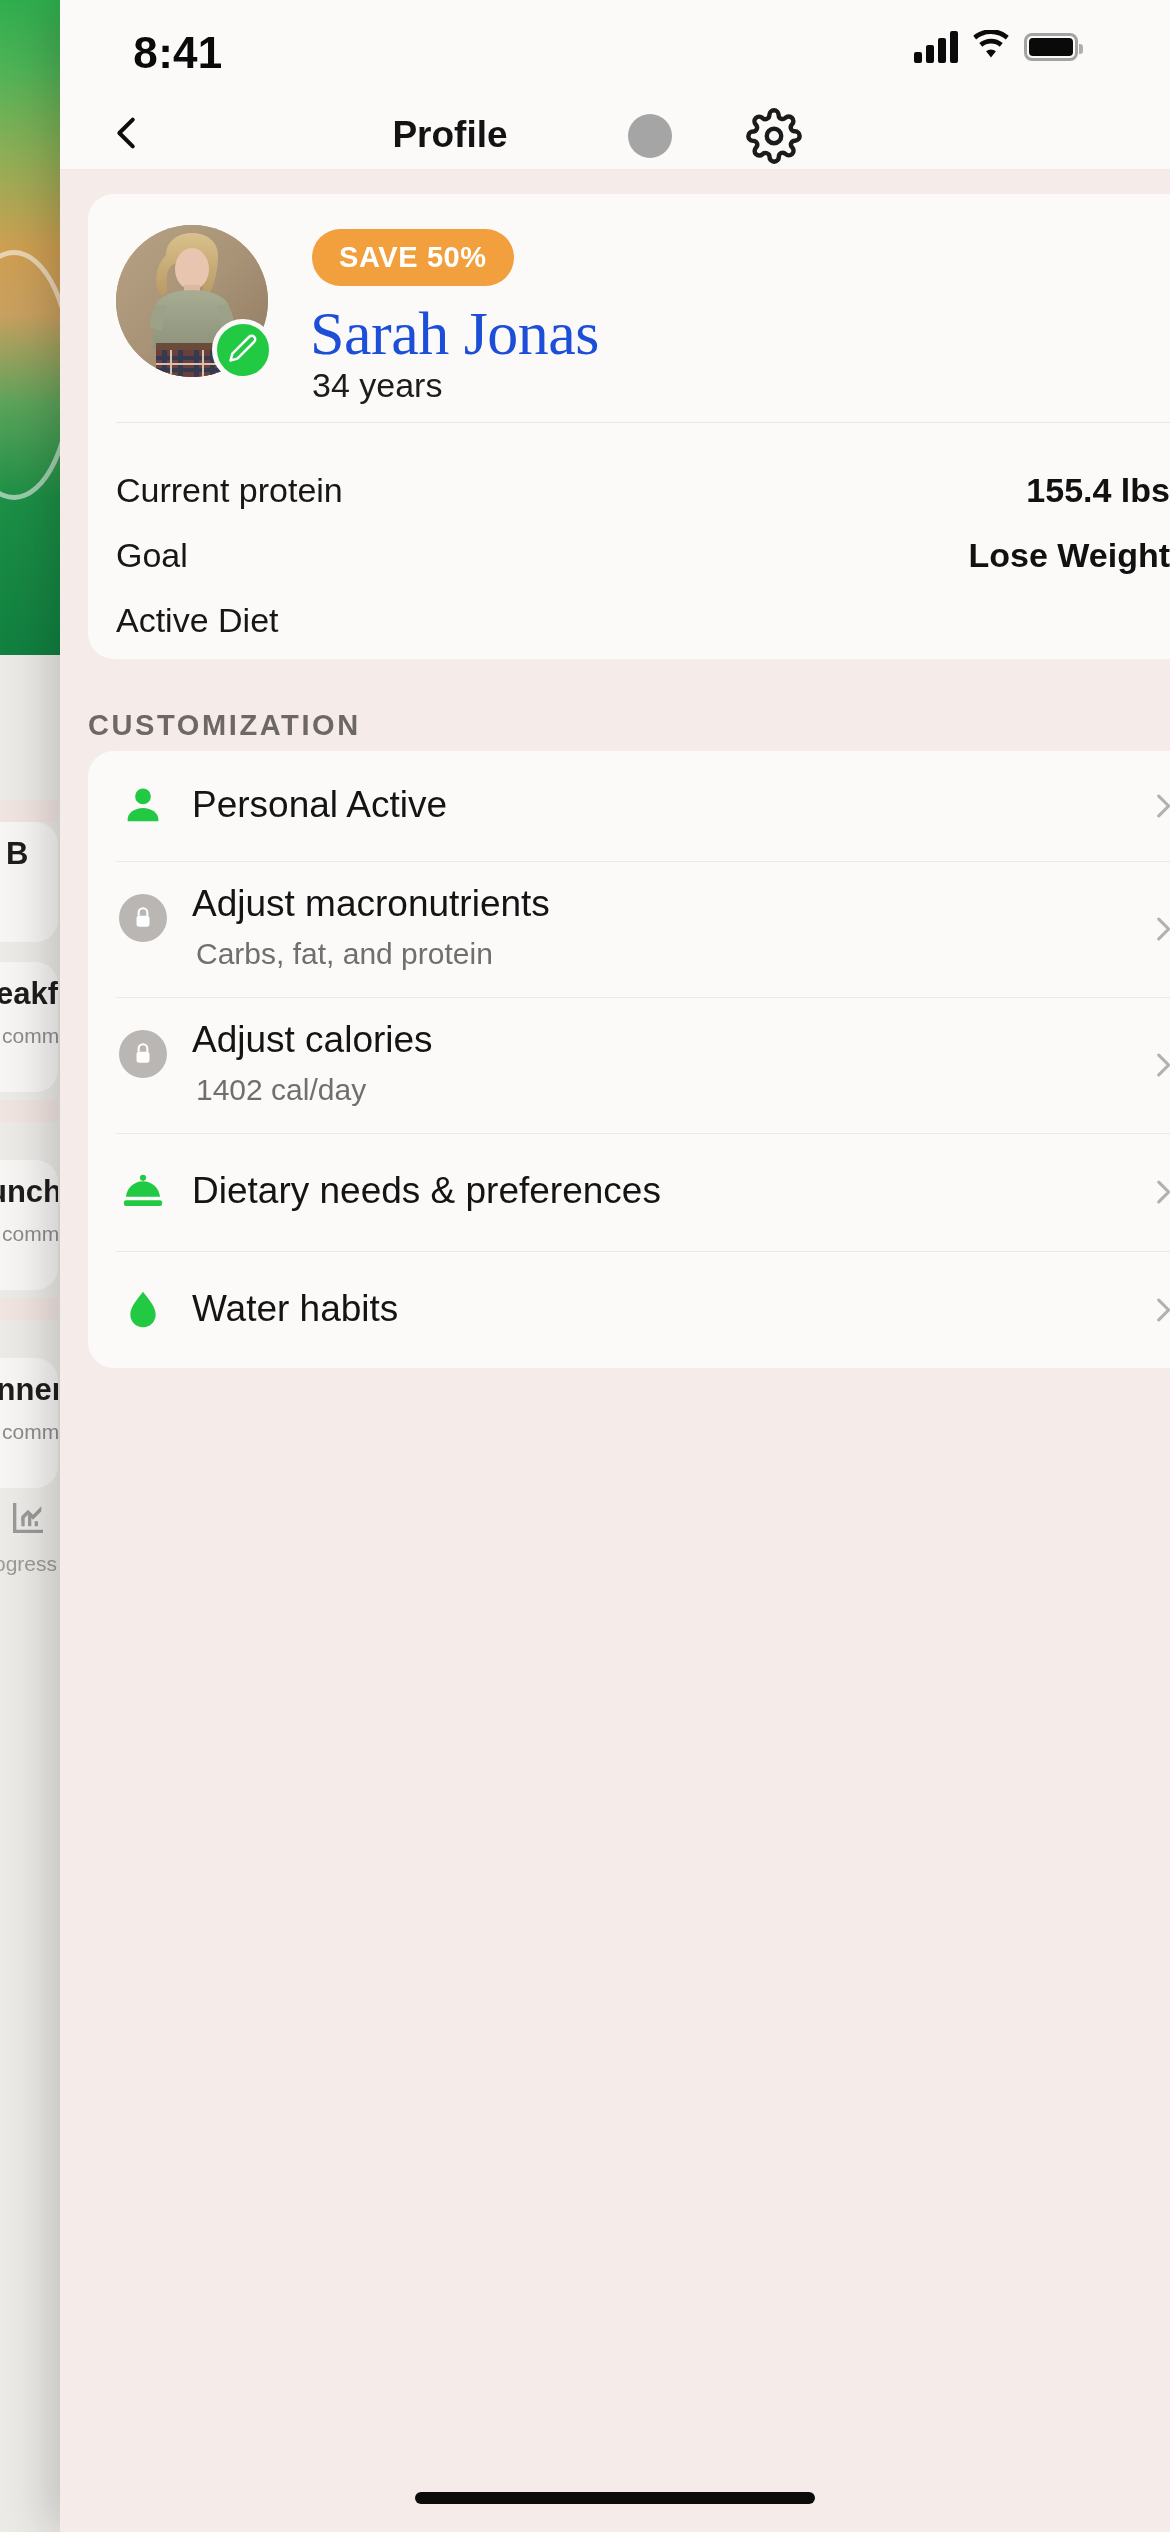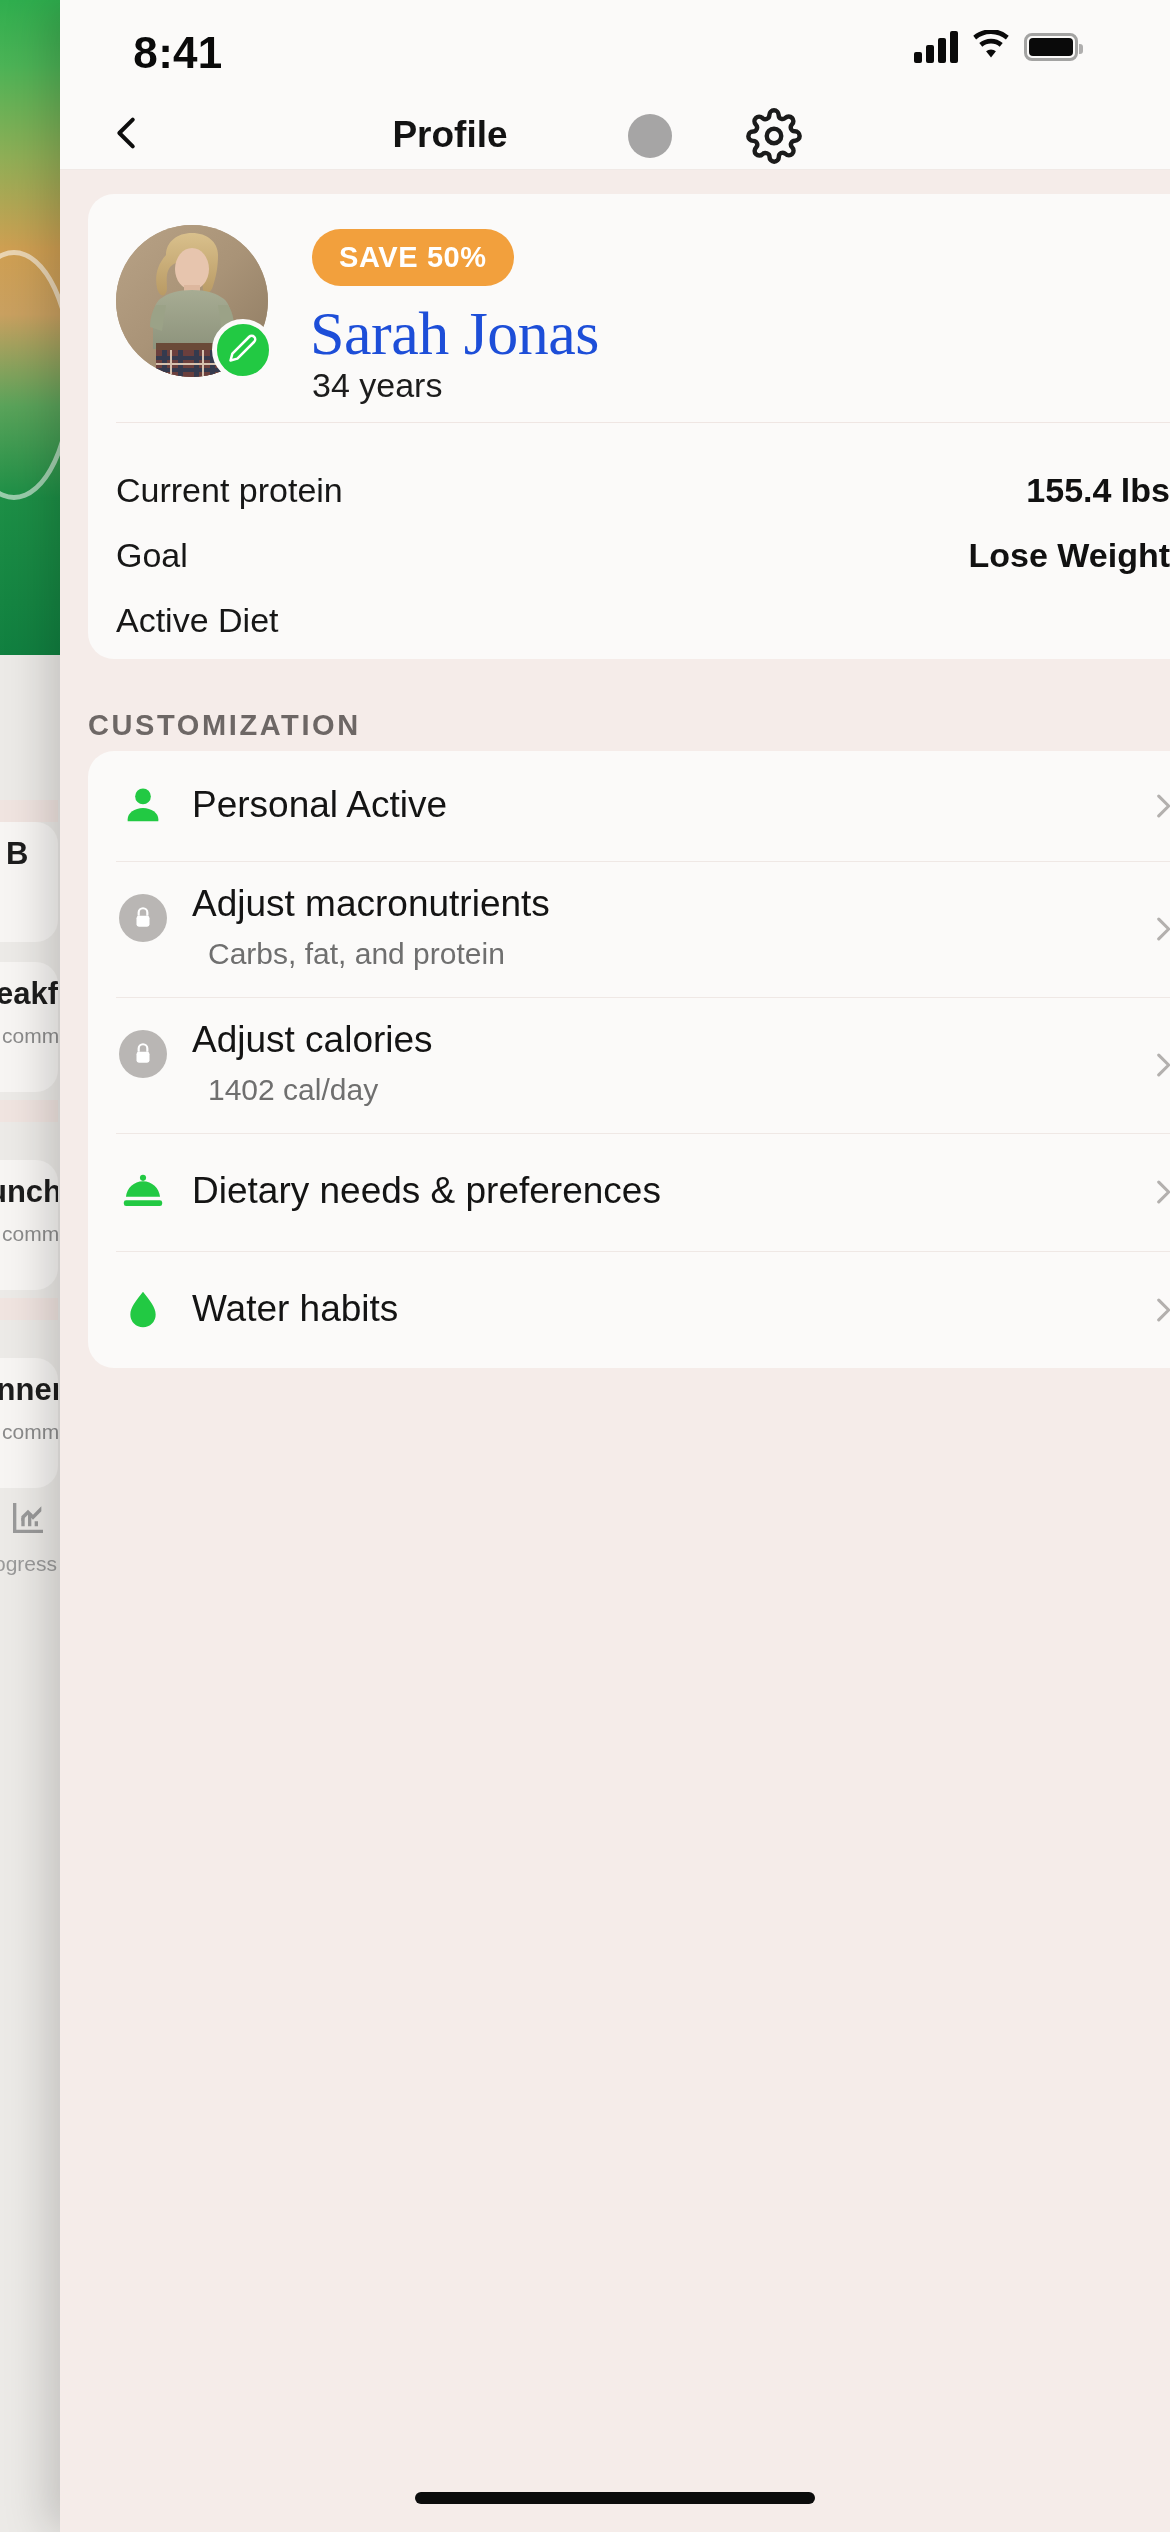--- a/index.html
+++ b/index.html
@@ -326,21 +326,21 @@
   }
   .mi-title {
     position: absolute;
     left: 104px;
     font-size: 37px;
     color: #141414;
     white-space: nowrap;
   }
   .mi-sub {
     position: absolute;
-    left: 120px;
+    left: 108px;
     font-size: 30px;
     color: #6f6f6f;
     white-space: nowrap;
   }
   .mi-chev {
     position: absolute;
     right: 18px;
     width: 34px; height: 34px;
     color: #b3b0ae;
   }

